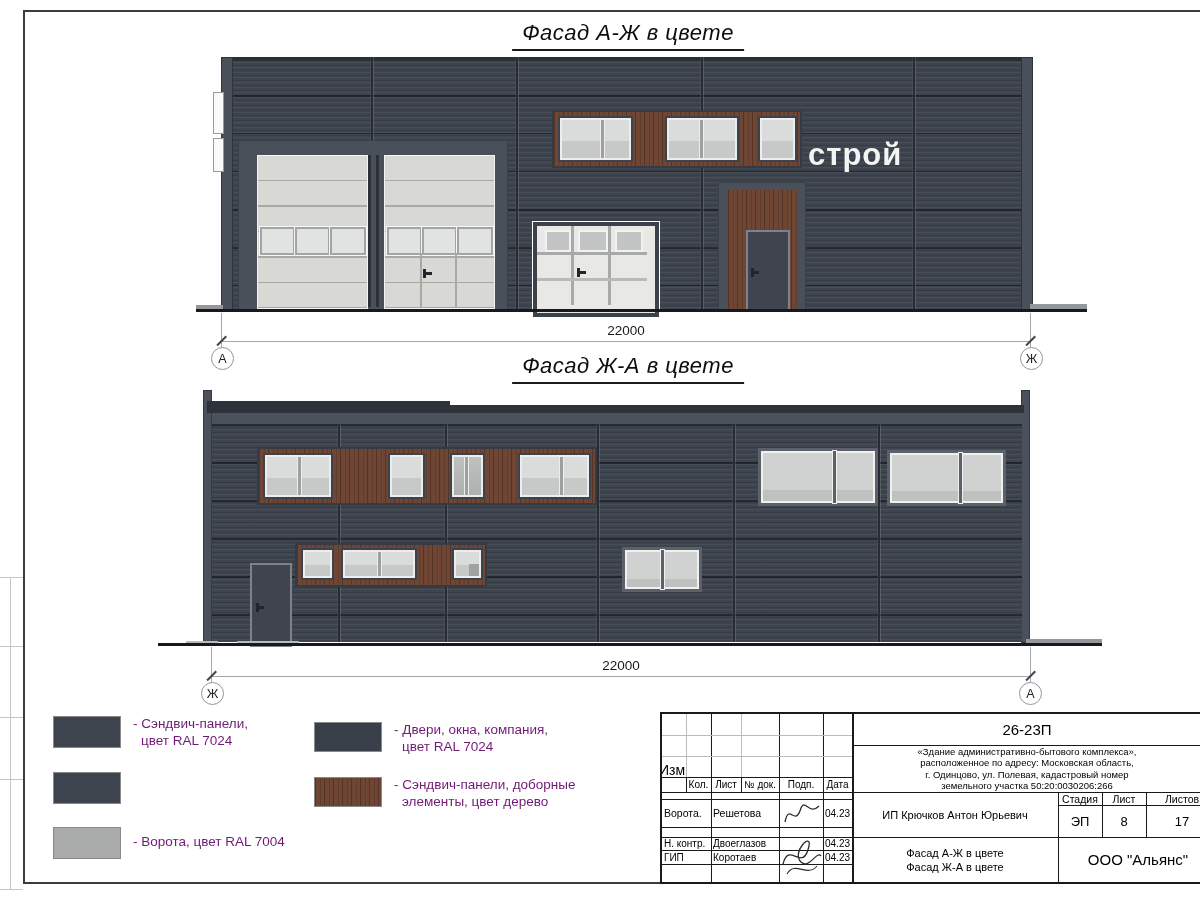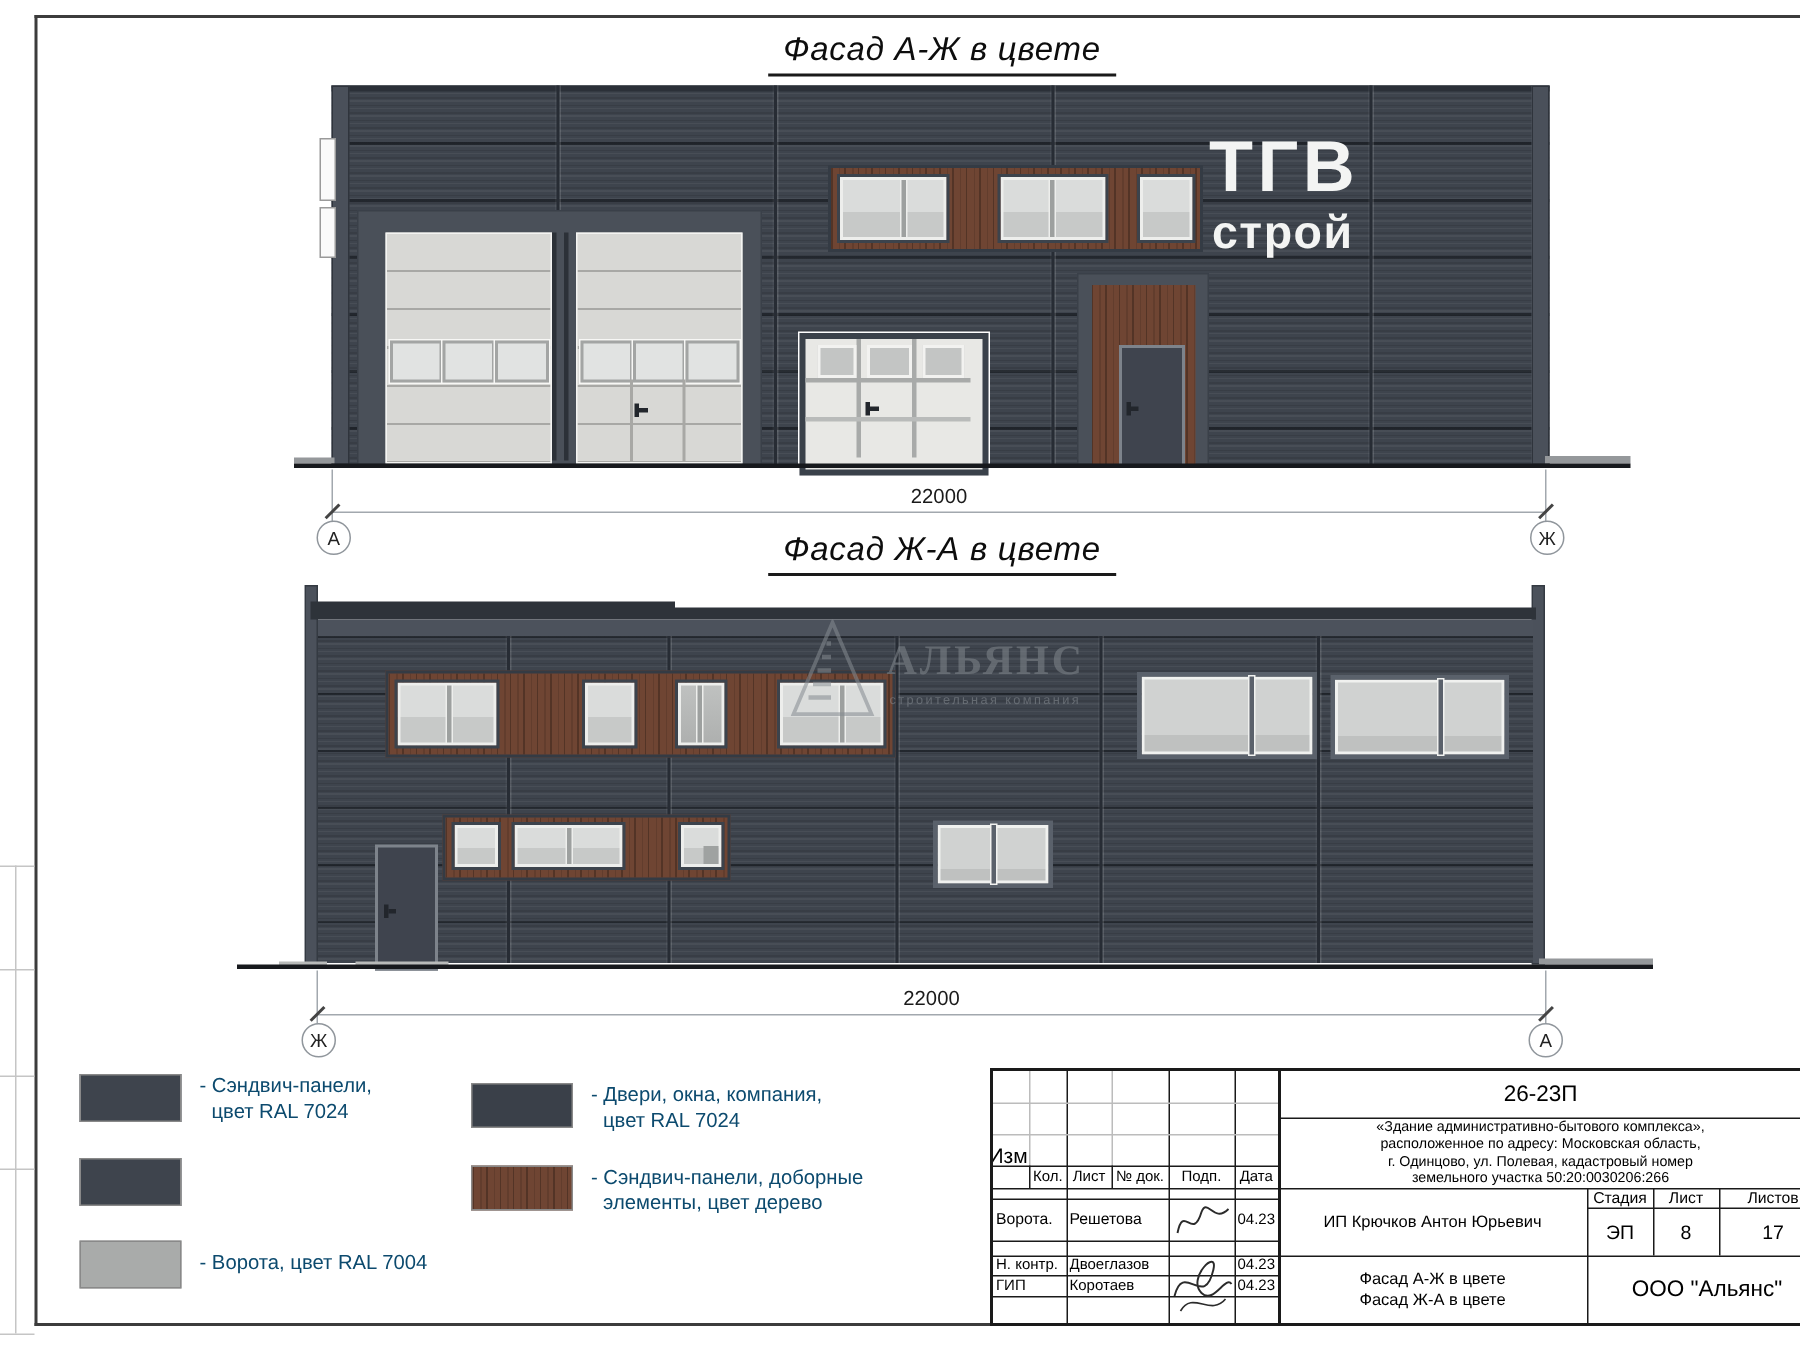--- a/index.html
+++ b/index.html
@@ -36,21 +36,21 @@
   .extline{position:absolute;width:1px;background:#a2a8ae;}
   .dimline{position:absolute;height:1px;background:#a2a8ae;}
   .tick{position:absolute;width:13px;height:1.5px;background:#444;transform:rotate(-45deg);}
   .dimtext{position:absolute;transform:translateX(-50%);font-size:13.5px;color:#1a1a1a;}
   .axis{position:absolute;width:21px;height:21px;border:1px solid #90969c;border-radius:50%;
         background:#fff;font-size:12.5px;display:flex;align-items:center;justify-content:center;color:#222;}
   .ground{position:absolute;background:#17191d;}
   .apron{position:absolute;background:#95989b;}
   
   .sw{position:absolute;border:1px solid #898989;}
-  .legend-text{position:absolute;font-size:13.5px;line-height:17px;color:#0c4a6e;white-space:nowrap;}
+  .legend-text{position:absolute;font-size:13.5px;line-height:17px;color:#701a75;white-space:nowrap;}
   .li2{padding-left:8px;}
   
   #stamp{position:absolute;left:660px;top:712px;width:556px;height:168px;
          border-left:2px solid #1a1a1a;border-top:2px solid #1a1a1a;border-bottom:2px solid #1a1a1a;}
   .vl,.hl{position:absolute;background:#1a1a1a;}
   .vl{width:1px;} .hl{height:1px;}
   .vl.thick{width:2px;}
   .vl.light,.hl.light{background:#bcbcbc;}
   .cell{position:absolute;display:flex;align-items:center;justify-content:center;
         text-align:center;color:#000;overflow:hidden;}
@@ -135,21 +135,20 @@
     <div class="handle" style="left:43px;top:45px;width:6px;height:3px;"></div>
   </div>
 
   <div class="abs" style="left:718px;top:182px;width:88px;height:128px;background:#4a5059;box-shadow:inset 0 0 0 1px #3a4049;"></div>
   <div class="abs wood" style="left:728px;top:190px;width:69px;height:120px;"></div>
   <div class="door" style="left:746px;top:230px;width:40px;height:78px;">
     <div class="handle" style="left:3px;top:36px;width:3px;height:9px;"></div>
     <div class="handle" style="left:6px;top:39px;width:5px;height:3px;"></div>
   </div>
 
-  <div class="logo1" style="left:806px;top:88px;">ТГВ</div>
   <div class="logo2" style="left:808px;top:139px;">строй</div>
 
   <div class="apron" style="left:196px;top:305px;width:27px;height:4px;"></div>
   <div class="apron" style="left:1030px;top:304px;width:57px;height:5px;"></div>
   <div class="ground" style="left:196px;top:309px;width:891px;height:3px;"></div>
 
   <div class="extline" style="left:221px;top:313px;height:39px;"></div>
   <div class="extline" style="left:1030px;top:313px;height:39px;"></div>
   <div class="dimline" style="left:221px;top:341px;width:810px;"></div>
   <div class="tick" style="left:215px;top:340px;"></div>
@@ -213,32 +212,20 @@
 
   <div class="door" style="left:250px;top:563px;width:38px;height:80px;">
     <div class="handle" style="left:4px;top:38px;width:3px;height:9px;"></div>
     <div class="handle" style="left:7px;top:41px;width:5px;height:3px;"></div>
   </div>
   <div class="apron" style="left:237px;top:641px;width:62px;height:4px;background:#b9bbba;"></div>
   <div class="apron" style="left:186px;top:641px;width:32px;height:4px;background:#b9bbba;"></div>
   <div class="apron" style="left:1026px;top:639px;width:76px;height:4px;"></div>
   <div class="ground" style="left:158px;top:643px;width:944px;height:3px;"></div>
 
-  <div id="wmark">
-    <svg width="58" height="66" viewBox="0 0 58 66" style="position:absolute;left:0;top:2px;">
-      <polygon points="28,2 54,63 2,63" fill="none" stroke="#858b91" stroke-width="2.5"></polygon>
-      <line x1="12" y1="52" x2="27" y2="52" stroke="#858b91" stroke-width="3"></line>
-      <line x1="15" y1="43" x2="27" y2="43" stroke="#858b91" stroke-width="3"></line>
-      <line x1="18" y1="34" x2="27" y2="34" stroke="#858b91" stroke-width="3"></line>
-      <line x1="21" y1="25" x2="27" y2="25" stroke="#858b91" stroke-width="3"></line>
-      <line x1="24" y1="16" x2="27" y2="16" stroke="#858b91" stroke-width="3"></line>
-    </svg>
-    <div class="wm-name">АЛЬЯНС</div>
-    <div class="wm-tag">строительная компания</div>
-  </div>
 
   <div class="extline" style="left:211px;top:647px;height:40px;"></div>
   <div class="extline" style="left:1030px;top:647px;height:40px;"></div>
   <div class="dimline" style="left:211px;top:676px;width:819px;"></div>
   <div class="tick" style="left:205px;top:675px;"></div>
   <div class="tick" style="left:1024px;top:675px;"></div>
   <div class="dimtext" style="left:621px;top:658px;">22000</div>
   <div class="axis" style="left:201px;top:682px;">
       <span>Ж</span>
     </div>

